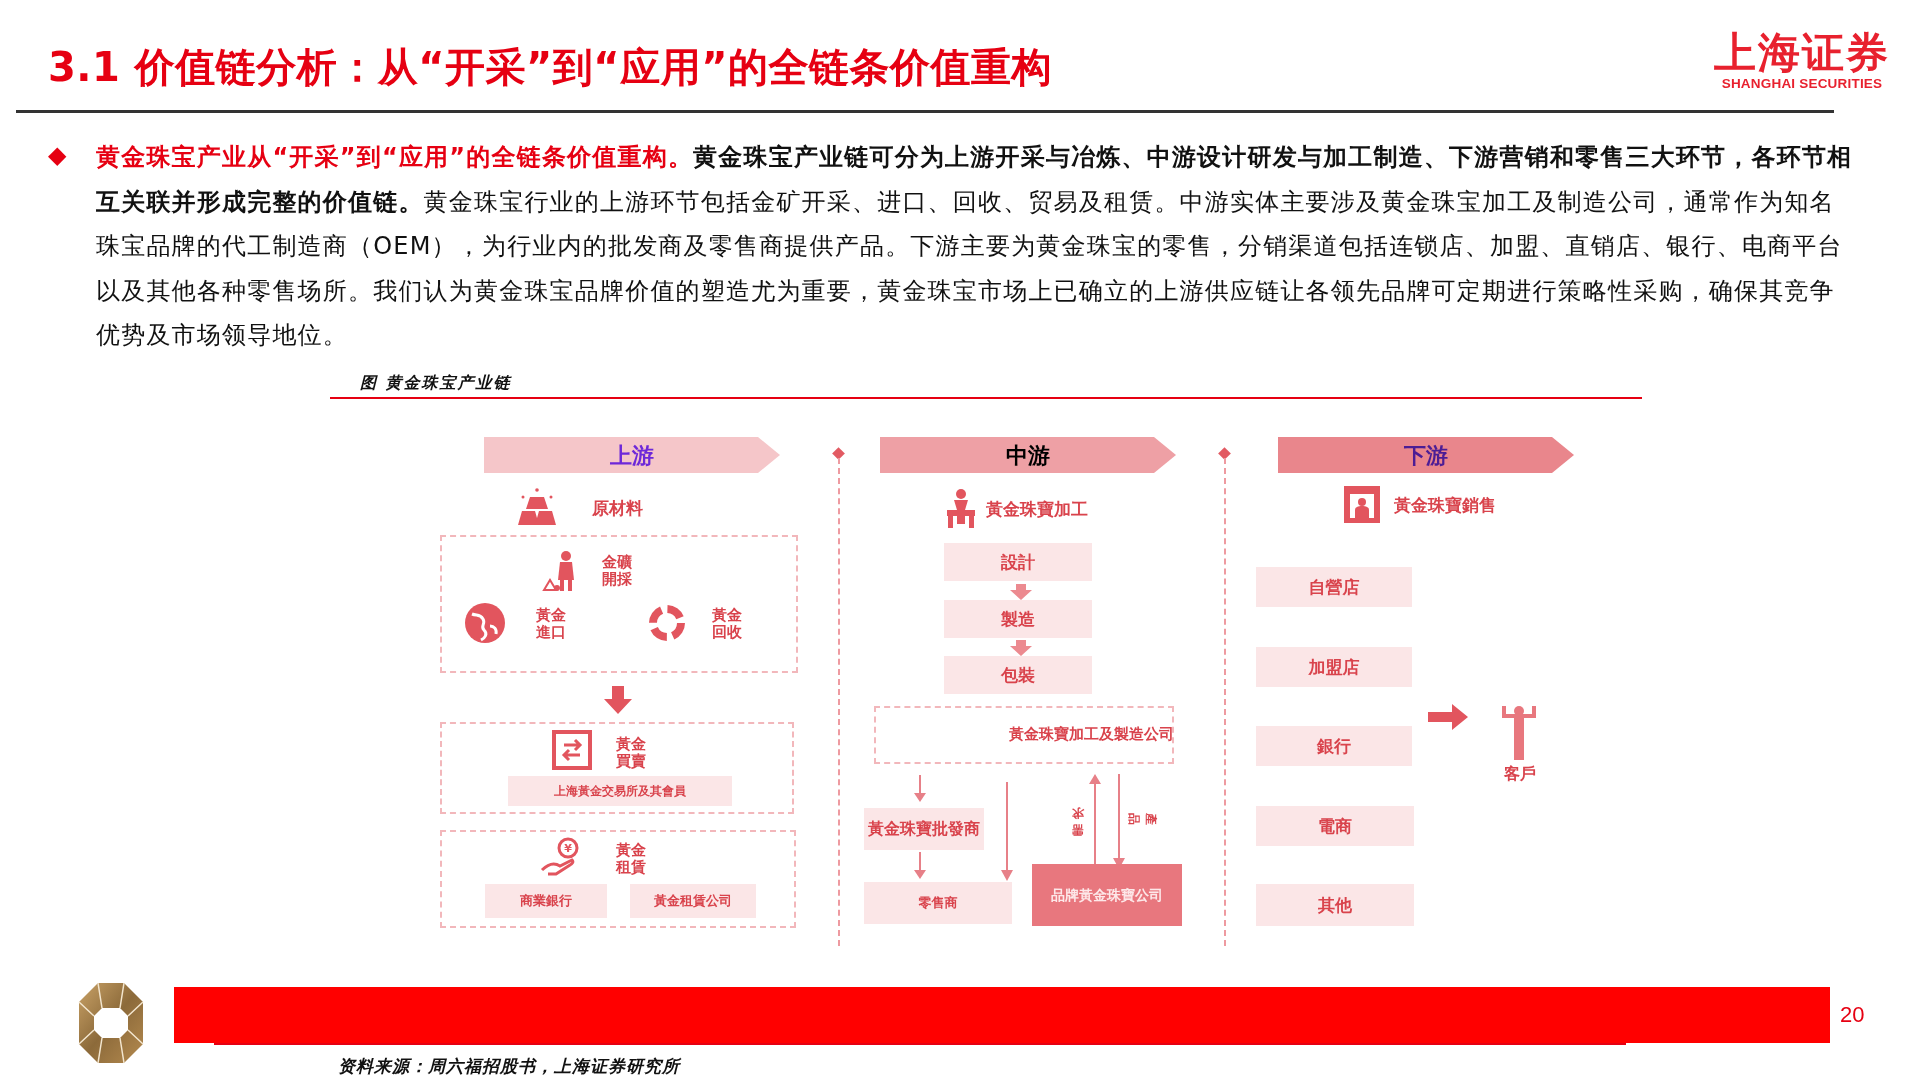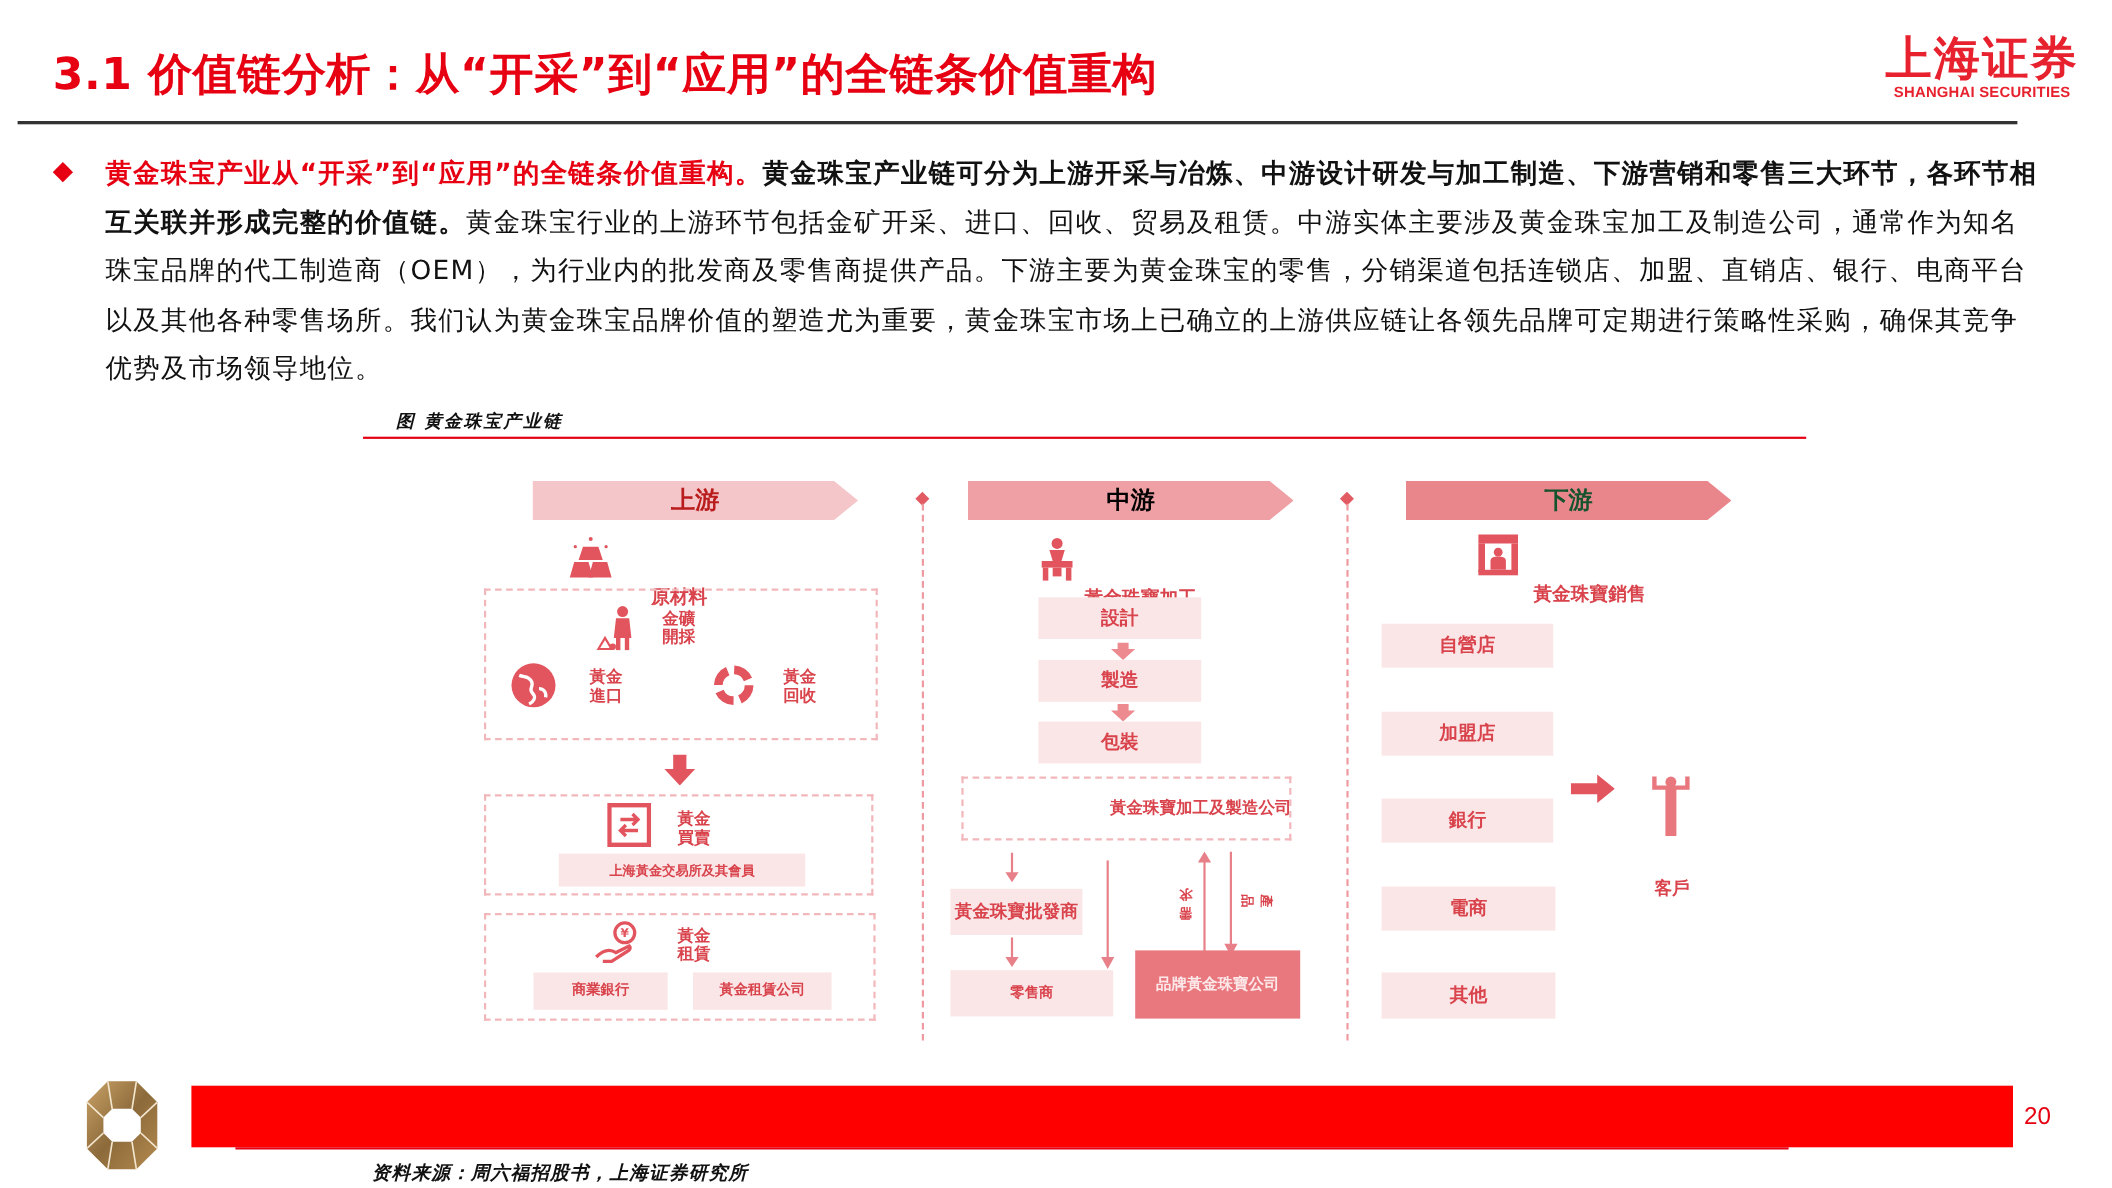--- a/index.html
+++ b/index.html
@@ -18,25 +18,25 @@
   
   .bullet { left: 48px; top: 140px; color: #e60012; font-size: 24px; line-height: 30px; }
   .para { left: 96px; top: 135px; width: 1760px; font-size: 24px; line-height: 44.5px; color: #111; letter-spacing: 1.2px; }
   .para .red-bold { color: #e60012; font-weight: bold; }
   .para .bold { font-weight: bold; }
 
   
   .fig-title { left: 360px; top: 373px; font-size: 16px; font-weight: bold; color: #111; letter-spacing: 2px; font-style: italic; }
   .fig-rule { left: 330px; top: 397px; width: 1312px; height: 2px; background: #e60012; }
 
-  .stage-banner { height: 36px; background: #f5c6c9; color: #b91c1c; font-family: "DejaVu Serif", serif; font-weight: bold; font-size: 22px; line-height: 36px; text-align: center; clip-path: polygon(0 0, calc(100% - 22px) 0, 100% 50%, calc(100% - 22px) 100%, 0 100%); }
+  .stage-banner { height: 36px; background: #f5c6c9; color: #6d28d9; font-family: "DejaVu Serif", serif; font-weight: bold; font-size: 22px; line-height: 36px; text-align: center; clip-path: polygon(0 0, calc(100% - 22px) 0, 100% 50%, calc(100% - 22px) 100%, 0 100%); }
   .stage-banner.mid { background: #eea0a5; color: #000000; }
-  .stage-banner.down { background: #e9868c; color: #14532d; }
-
-  .sect-label { font-family: "DejaVu Serif", serif; font-weight: bold; color: #d9434c; font-size: 17px; white-space: nowrap; margin-top: 34px; }
+  .stage-banner.down { background: #e9868c; color: #4c1d95; }
+
+  .sect-label { font-family: "DejaVu Serif", serif; font-weight: bold; color: #d9434c; font-size: 17px; white-space: nowrap; }
   .small-label { font-family: "DejaVu Serif", serif; font-weight: bold; color: #d9434c; font-size: 15px; line-height: 17px; }
 
   .dash-box { border: 2px dashed #f2b7bb; }
   .pink-box { background: #fbe6e7; font-family: "DejaVu Serif", serif; font-weight: bold; color: #d9434c; text-align: center; }
 
   .vdivider { width: 0; border-left: 2px dashed #ee9aa0; }
   .vdot { width: 9px; height: 9px; background: #e25a62; transform: rotate(45deg); }
 
   .icon { color: #e2555e; }
 

